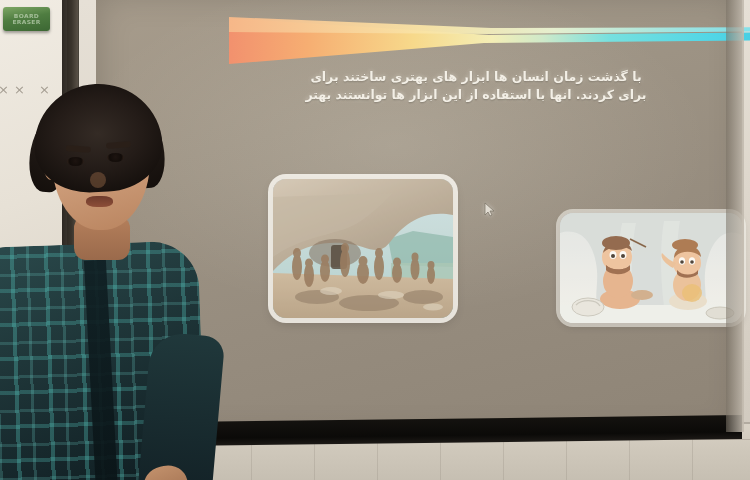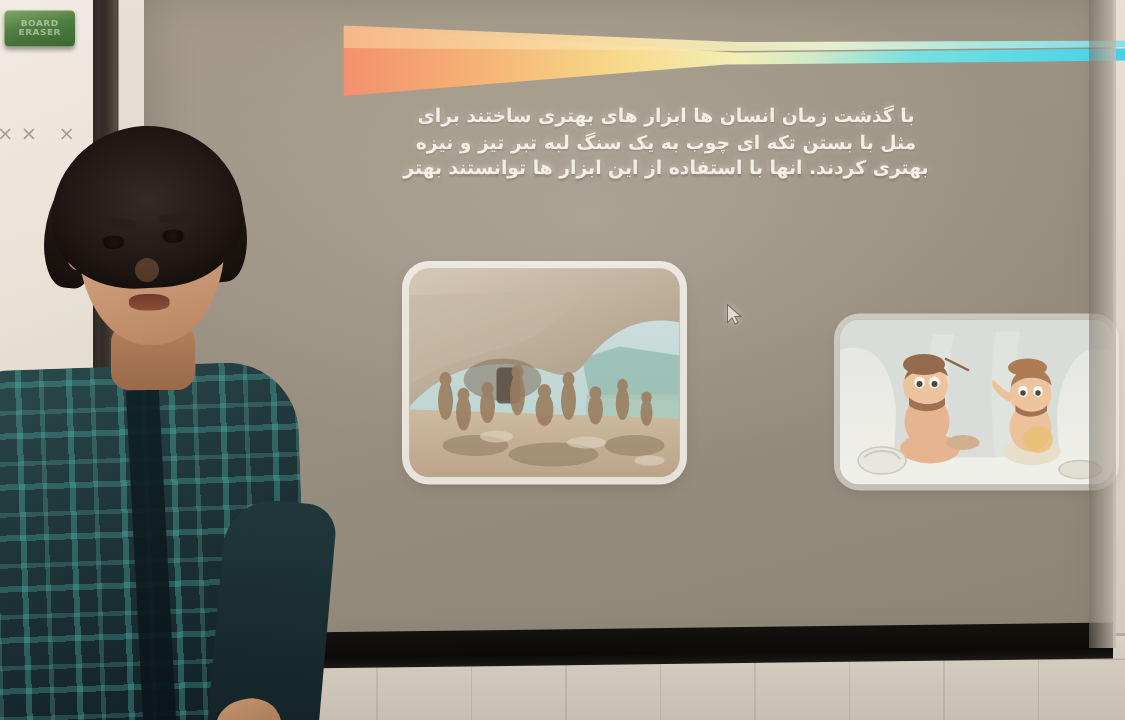--- a/index.html
+++ b/index.html
@@ -54,21 +54,21 @@
   .screen-bottom-bar{position:absolute;left:96px;top:419px;width:646px;height:24px;
     background:linear-gradient(180deg,#14120f 0%,#0b0a08 70%,#1c1916 100%);
     transform:skewY(-.7deg);}
   .screen-right-edge{position:absolute;left:726px;top:-6px;width:18px;height:438px;
     background:linear-gradient(90deg,rgba(120,112,100,.55),rgba(196,188,176,.9));}
 
   
   .ribbon{position:absolute;left:133px;top:22px;width:560px;height:52px;pointer-events:none;}
 
   
-  .slide-text{position:absolute;right:88px;top:74px;width:420px;
+  .slide-text{position:absolute;right:56px;top:74px;width:420px;
     direction:rtl;text-align:center;
     color:#f3efe6;font-size:12.5px;line-height:17.6px;font-weight:bold;
     text-shadow:0 0 4px rgba(255,252,240,.55),0 1px 2px rgba(60,52,40,.55);
     letter-spacing:.1px;}
   .slide-text div{white-space:nowrap;}
 
   
   .pic{position:absolute;border-radius:13px;overflow:hidden;
     box-shadow:0 0 0 5px rgba(255,253,246,.80),0 4px 12px rgba(0,0,0,.22);}
   #pic-cave{left:177px;top:185px;width:180px;height:139px;}
@@ -168,22 +168,21 @@
           <stop offset="0.80" stop-color="#9fe9e6"></stop>
           <stop offset="1" stop-color="#6ddced"></stop>
         </linearGradient>
       </defs>
       <path d="M0,2 L0,48 L255,27 L560,24 L560,16 L260,19 Z" fill="url(#gA)"></path>
       <path d="M0,1 L0,16 L262,18 L560,15 L560,11 L262,12 Z" fill="url(#gB)" opacity="0.95"></path>
     </svg>
 
     <div class="slide-text">
       <div>با گذشت زمان انسان ها ابزار های بهتری ساختند برای</div>
-      <div>مثل با بستن تکه ای چوب به یک سنگ لبه تبر تیز و نیزه</div>
-      <div>بهتری کردند. انها با استفاده از این ابزار ها توانستند بهتر</div>
+      <div>برای کردند. انها با استفاده از این ابزار ها توانستند بهتر</div>
     </div>
 
     <svg class="pic" id="pic-cave" viewBox="0 0 180 139" preserveAspectRatio="none">
       <defs>
         <linearGradient id="sky" x1="0" y1="0" x2="0" y2="1">
           <stop offset="0" stop-color="#cfe4ea"></stop>
             <stop offset="1" stop-color="#a9cfd0"></stop>
         </linearGradient>
         <linearGradient id="rock" x1="0.1" y1="0" x2="0.8" y2="1">
           <stop offset="0" stop-color="#cfc3b2"></stop>

